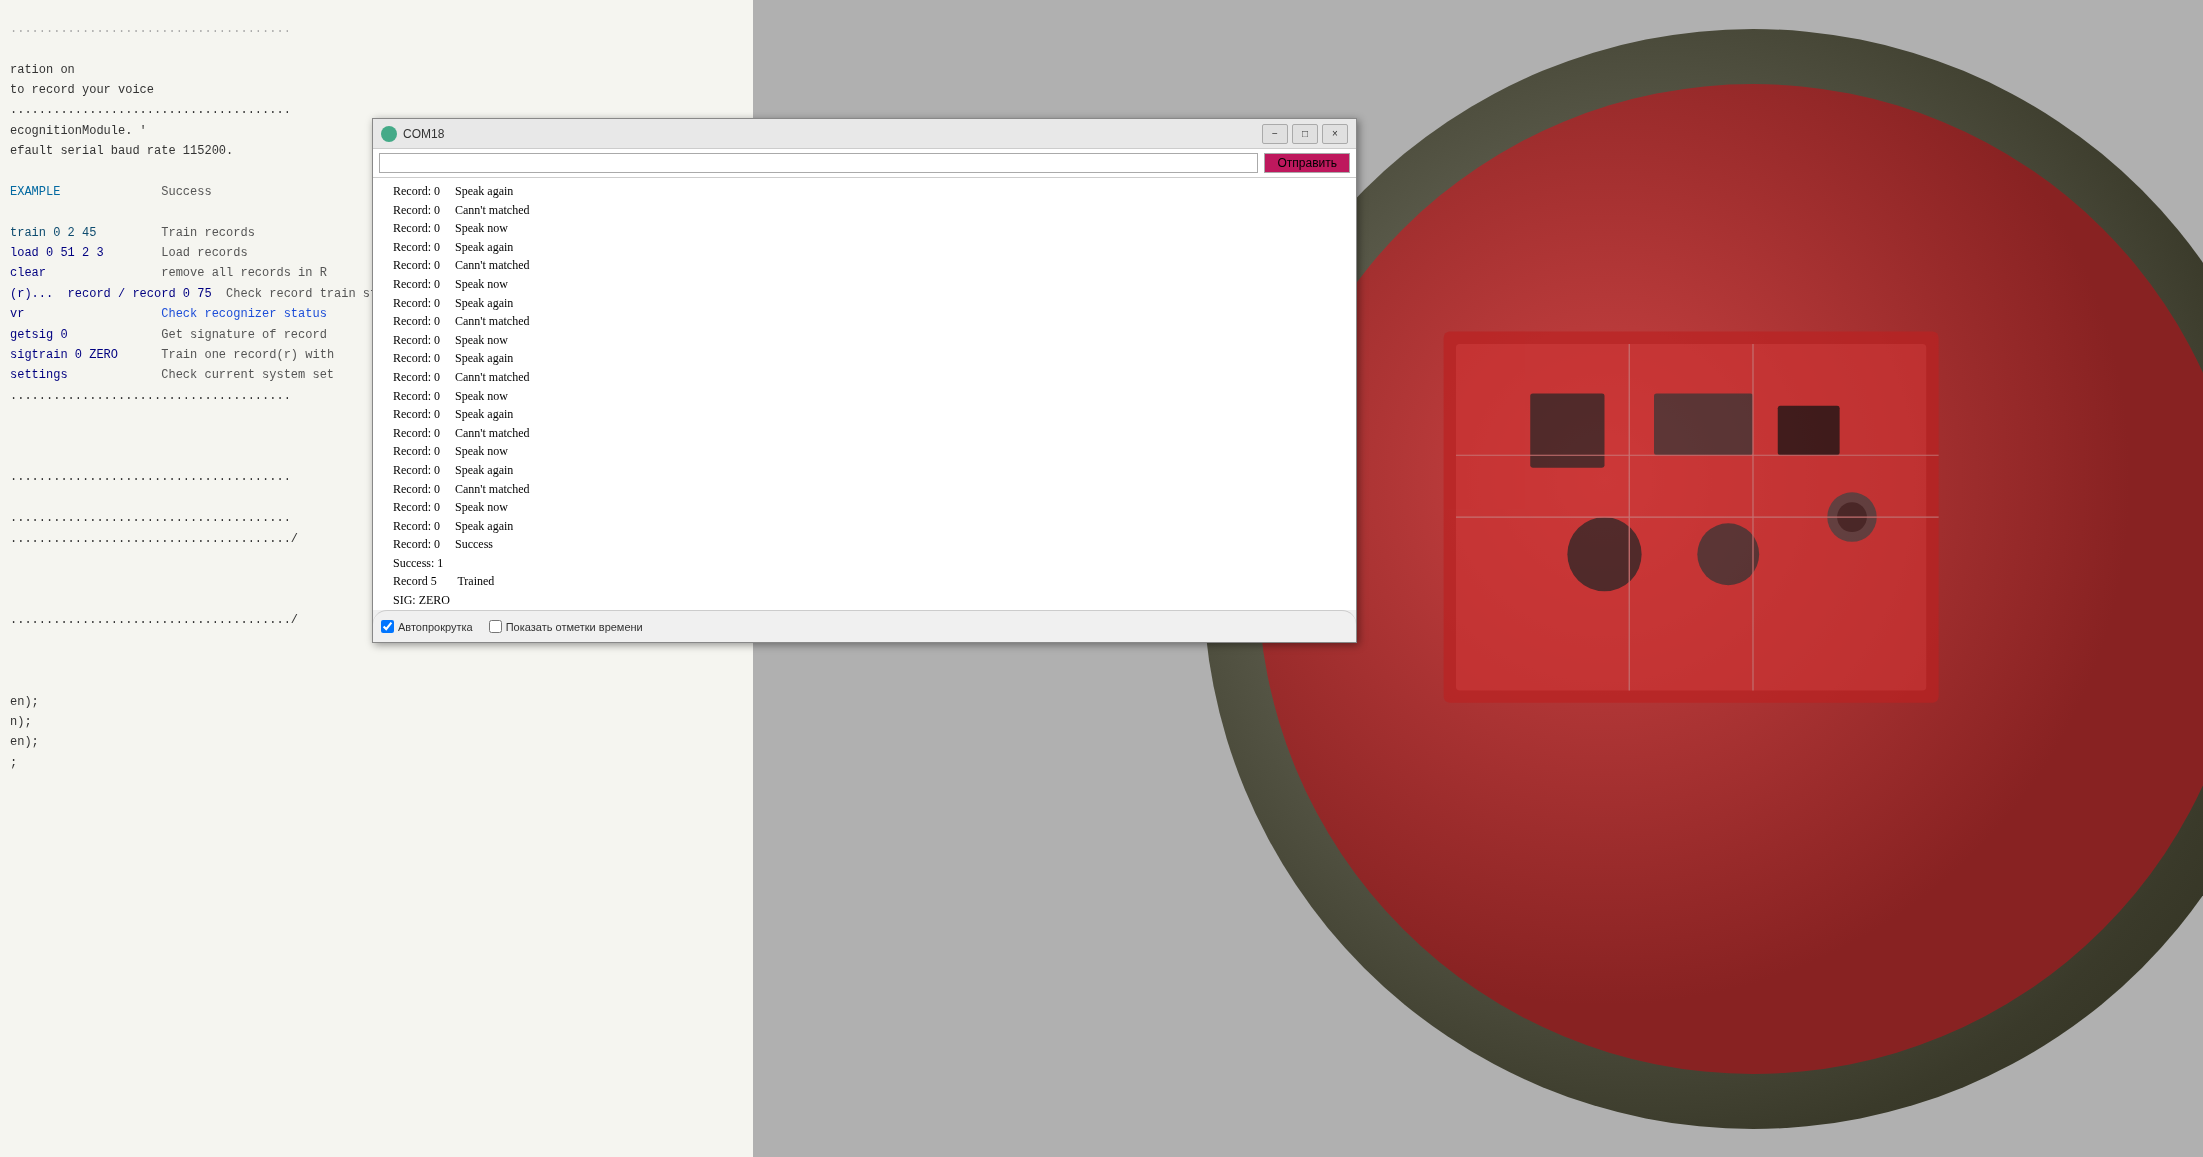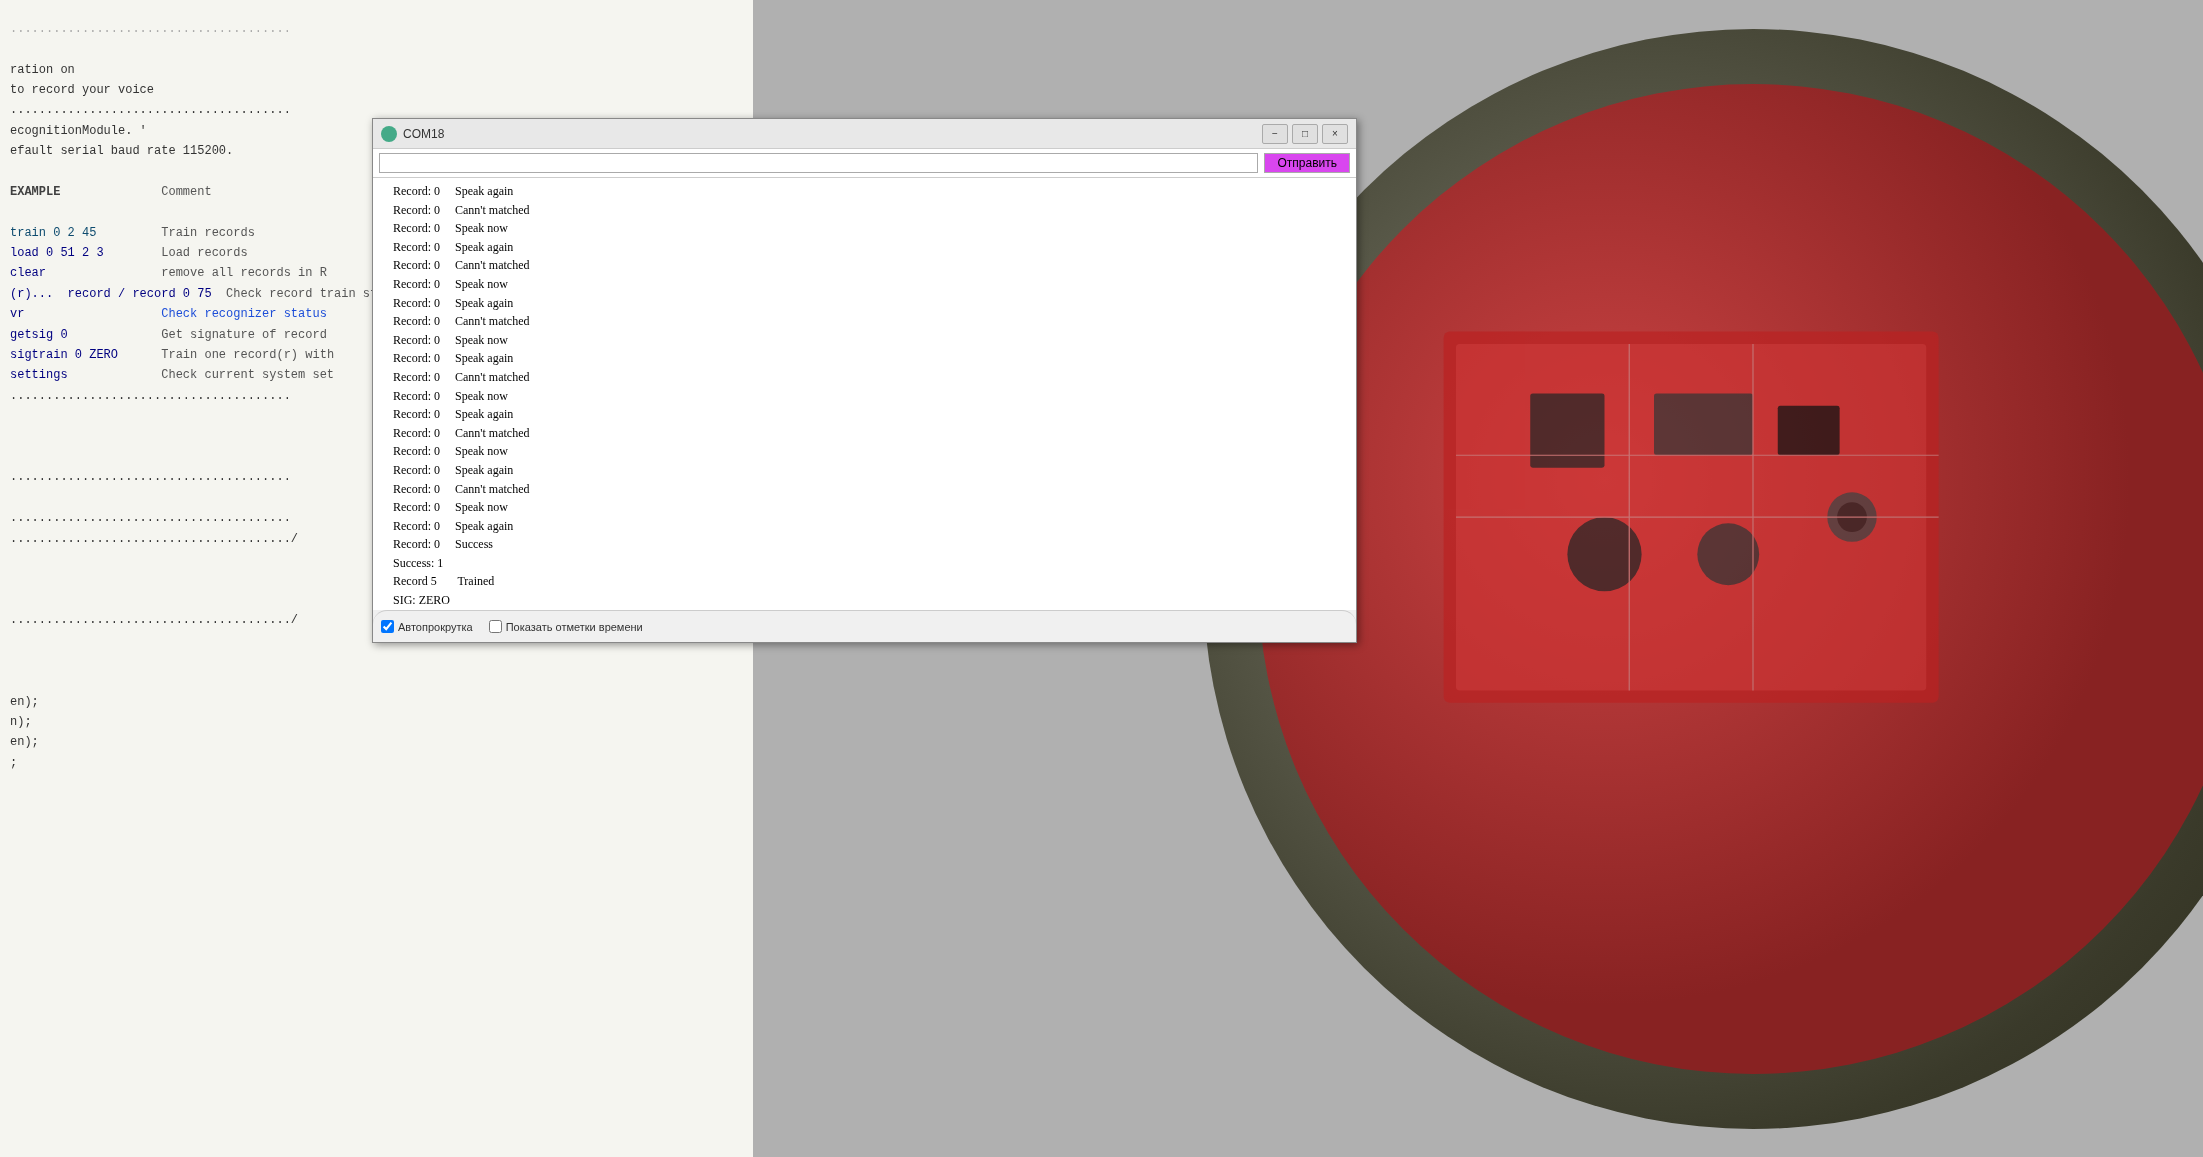--- a/index.html
+++ b/index.html
@@ -150,21 +150,21 @@
       border: 1px solid #aaa;
       padding: 2px 4px;
       font-family: 'Courier New', monospace;
       font-size: 12px;
       outline: none;
     }
 
     .com-send-btn {
       margin-left: 6px;
       padding: 2px 12px;
-      background: #d946ef;
+      background: #be185d;
       border: 1px solid #aaa;
       font-family: Arial, sans-serif;
       font-size: 12px;
       cursor: pointer;
     }
 
     .com-output {
       flex: 1;
       overflow-y: auto;
       padding: 4px 20px;
@@ -225,21 +225,21 @@
 
 <div class="bg-editor">
   <div class="bg-editor-dots">.......................................</div>
   <div class="bg-editor-content">
 ration on
 to record your voice
 .......................................
 ecognitionModule. '
 efault serial baud rate 115200.
 
-<span style="color:#404040;font-weight:bold">EXAMPLE</span>              <span style="color:#555">Comment</span>
+<span style="color:#0369a1;font-weight:normal">EXAMPLE</span>              <span style="color:#555">Success</span>
 
 <span style="color:#0c4a6e">train 0 2 45</span>         <span style="color:#555">Train records</span>
 <span style="color:#000080">load 0 51 2 3</span>        <span style="color:#555">Load records</span>
 <span style="color:#000080">clear</span>                <span style="color:#555">remove all records in R</span>
 <span style="color:#000080">(r)...  record / record 0 75</span>  <span style="color:#555">Check record train statu</span>
 <span style="color:#000080">vr</span>                   <span style="color:#1d4ed8">Check recognizer status</span>
 <span style="color:#000080">getsig 0</span>             <span style="color:#555">Get signature of record</span>
 <span style="color:#000080">sigtrain 0 ZERO</span>      <span style="color:#555">Train one record(r) with</span>
 <span style="color:#000080">settings</span>             <span style="color:#555">Check current system set</span>
 .......................................

